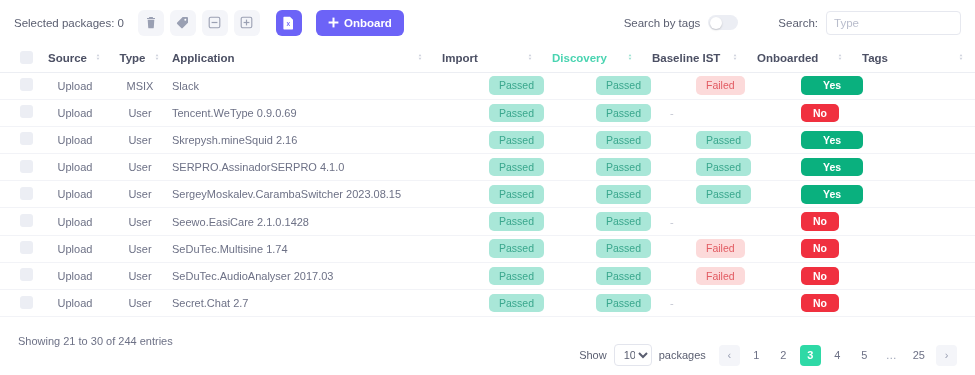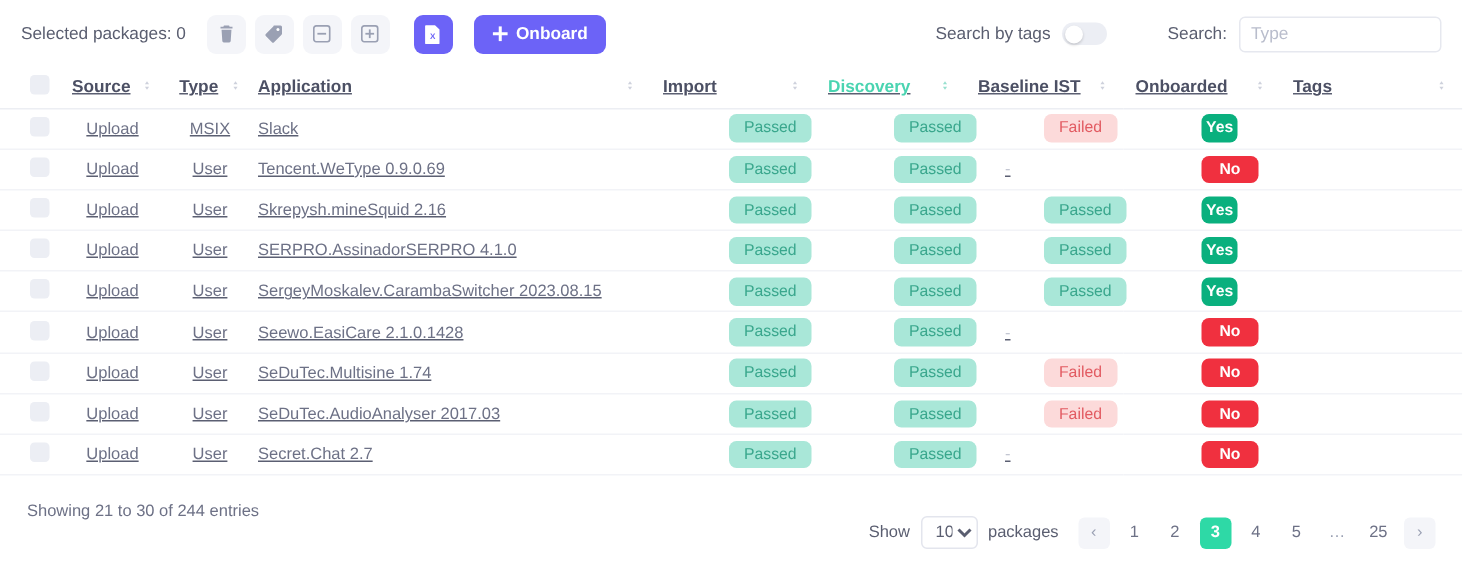--- a/index.html
+++ b/index.html
@@ -94,21 +94,21 @@
     font-size: 11.5px;
     color: #5a5e70;
     padding: 0 7px;
     font-family: "Liberation Sans", sans-serif;
     outline: none;
     background: #fff;
   }
   .search-input::placeholder { color: #b9bdcc; }
 
   
-  .table-wrap { flex: 1 1 auto; overflow: hidden; text-decoration: underline; }
+  .table-wrap { flex: 1 1 auto; overflow: hidden; }
   table { width: 975px; border-collapse: collapse; table-layout: fixed; }
   thead th {
     height: 27px;
     font-size: 11.5px;
     font-weight: bold;
     color: #4c5064;
     text-align: left;
     padding: 0;
     border-bottom: 1px solid #eceef3;
     vertical-align: middle;
@@ -126,21 +126,21 @@
     color: #6d7186;
     border-bottom: 1px solid #f2f3f7;
     padding: 0;
     vertical-align: middle;
     white-space: nowrap;
   }
   .c-check   { width: 34px; padding-left: 20px !important; }
   .c-source  { width: 82px; text-align: center; }
   .c-type    { width: 48px; text-align: center; }
   .c-app     { width: 270px; padding-left: 8px !important; }
-  .c-import  { width: 110px; text-align: left; padding-left: 8px !important; }
+  .c-import  { width: 110px; text-align: right; padding-left: 8px !important; }
   .c-disc    { width: 100px; text-align: left; padding-left: 8px !important; }
   .c-base    { width: 105px; text-align: left; padding-left: 8px !important; }
   .c-onb     { width: 105px; text-align: left; padding-left: 8px !important; }
   .c-tags    { width: 121px; padding-left: 8px !important; }
 
   .cbx {
     width: 13px; height: 13px;
     border-radius: 3px;
     background: #eceef4;
     display: inline-block;
@@ -151,21 +151,21 @@
     display: inline-block;
     font-size: 10.5px;
     border-radius: 5px;
     padding: 4px 10px;
     line-height: 1;
     font-weight: normal;
     margin-left: 44px;
   }
   .badge.passed { background: #a9e7d8; color: #3aa78d; }
   .badge.failed { background: #fcdada; color: #e25b62; }
-  .badge.yes    { background: #0ab07e; color: #ffffff; padding: 4px 3px; font-weight: bold; }
+  .badge.yes    { background: #0ab07e; color: #ffffff; padding: 4px 22px; font-weight: bold; }
   .badge.no     { background: #f0303f; color: #ffffff; padding: 4px 12px; font-weight: bold; }
   .dash { color: #c3c6d2; font-size: 11px; padding-left: 18px; }
 
   
   .footer {
     height: 40px;
     flex: 0 0 40px;
     display: flex;
     padding: 0 18px;
     font-size: 11px;

